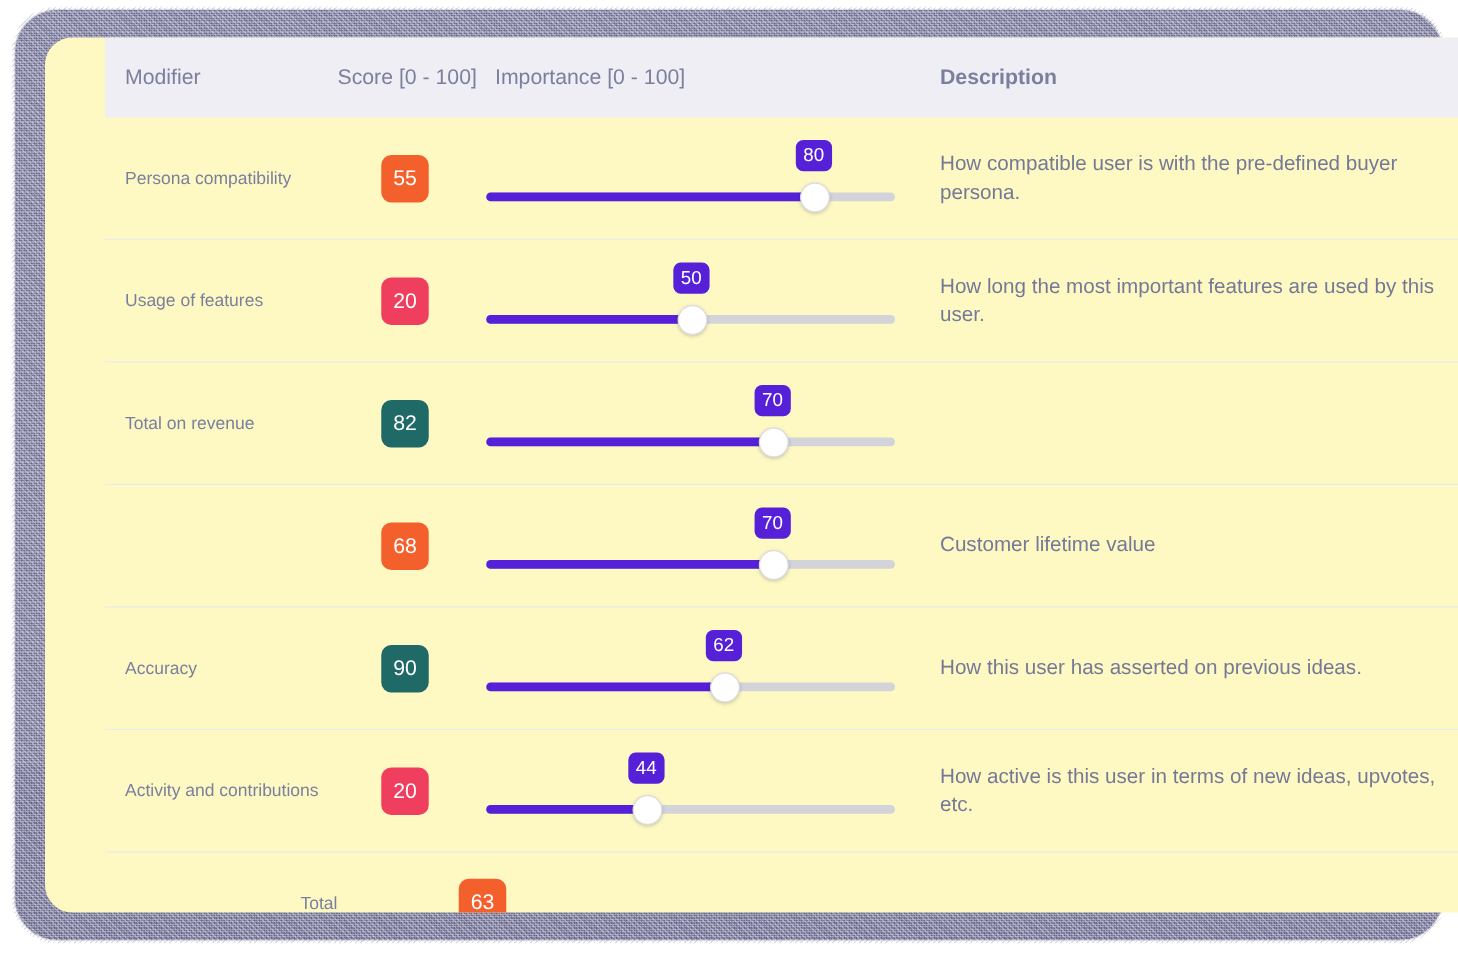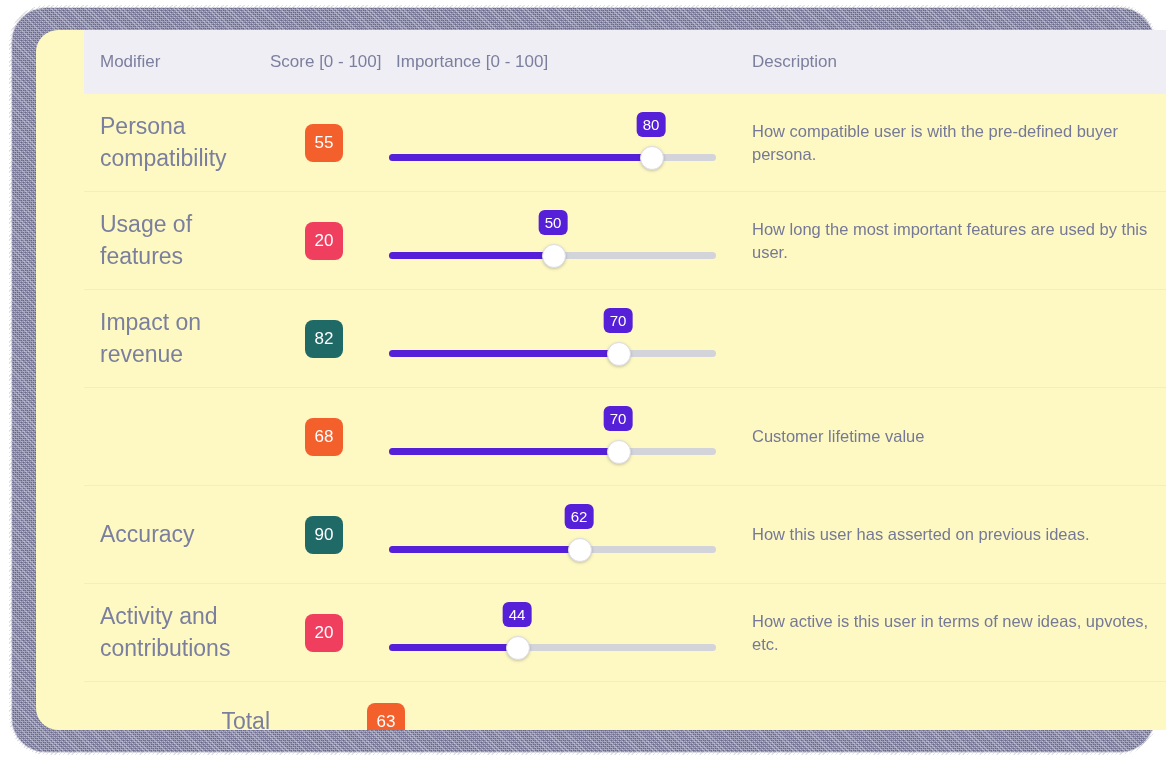--- a/index.html
+++ b/index.html
@@ -66,37 +66,37 @@
     top: 0;
     height: 64px;
     line-height: 64px;
     font-size: 17px;
     color: #7b7f9e;
     white-space: nowrap;
   }
   .th-modifier   { left: 16px;  }
   .th-score      { left: 186px; }
   .th-importance { left: 312px; }
-  .th-description{ left: 668px; }
+  .th-description{ left: 668px; font-weight: bold; }
 
   
   .row {
     position: relative;
     border-bottom: 1px solid #e9e9f0;
     display: flex;
     align-items: center;
   }
   .row.tall  { height: 97px; }
   .row.total { height: 80px; border-bottom: none; text-align: right; }
 
   .cell-modifier {
     position: absolute;
     left: 16px;
     width: 170px;
-    font-size: 23px;
+    font-size: 14px;
     color: #7b7f9e;
     line-height: 1.35;
   }
 
   .cell-score {
     position: absolute;
     left: 221px;
     width: 100px;
   }
   .badge {
@@ -204,21 +204,21 @@
         <div class="cell-slider">
           <div class="track">
             <div class="fill" style="width:164px"></div>
             <div class="thumb" style="left:164px"></div>
           </div>
           <div class="tooltip" style="left:164px">50</div>
         </div>
         <div class="cell-description">How long the most important features are used by this user.</div>
       </div>
       <div class="row tall">
-        <div class="cell-modifier">Impact on revenue</div>
+        <div class="cell-modifier">Total on revenue</div>
         <div class="cell-score"><span class="badge" style="background:#1f6a67">82</span></div>
         <div class="cell-slider">
           <div class="track">
             <div class="fill" style="width:229px"></div>
             <div class="thumb" style="left:229px"></div>
           </div>
           <div class="tooltip" style="left:229px">70</div>
         </div>
       </div>
       <div class="row tall">

